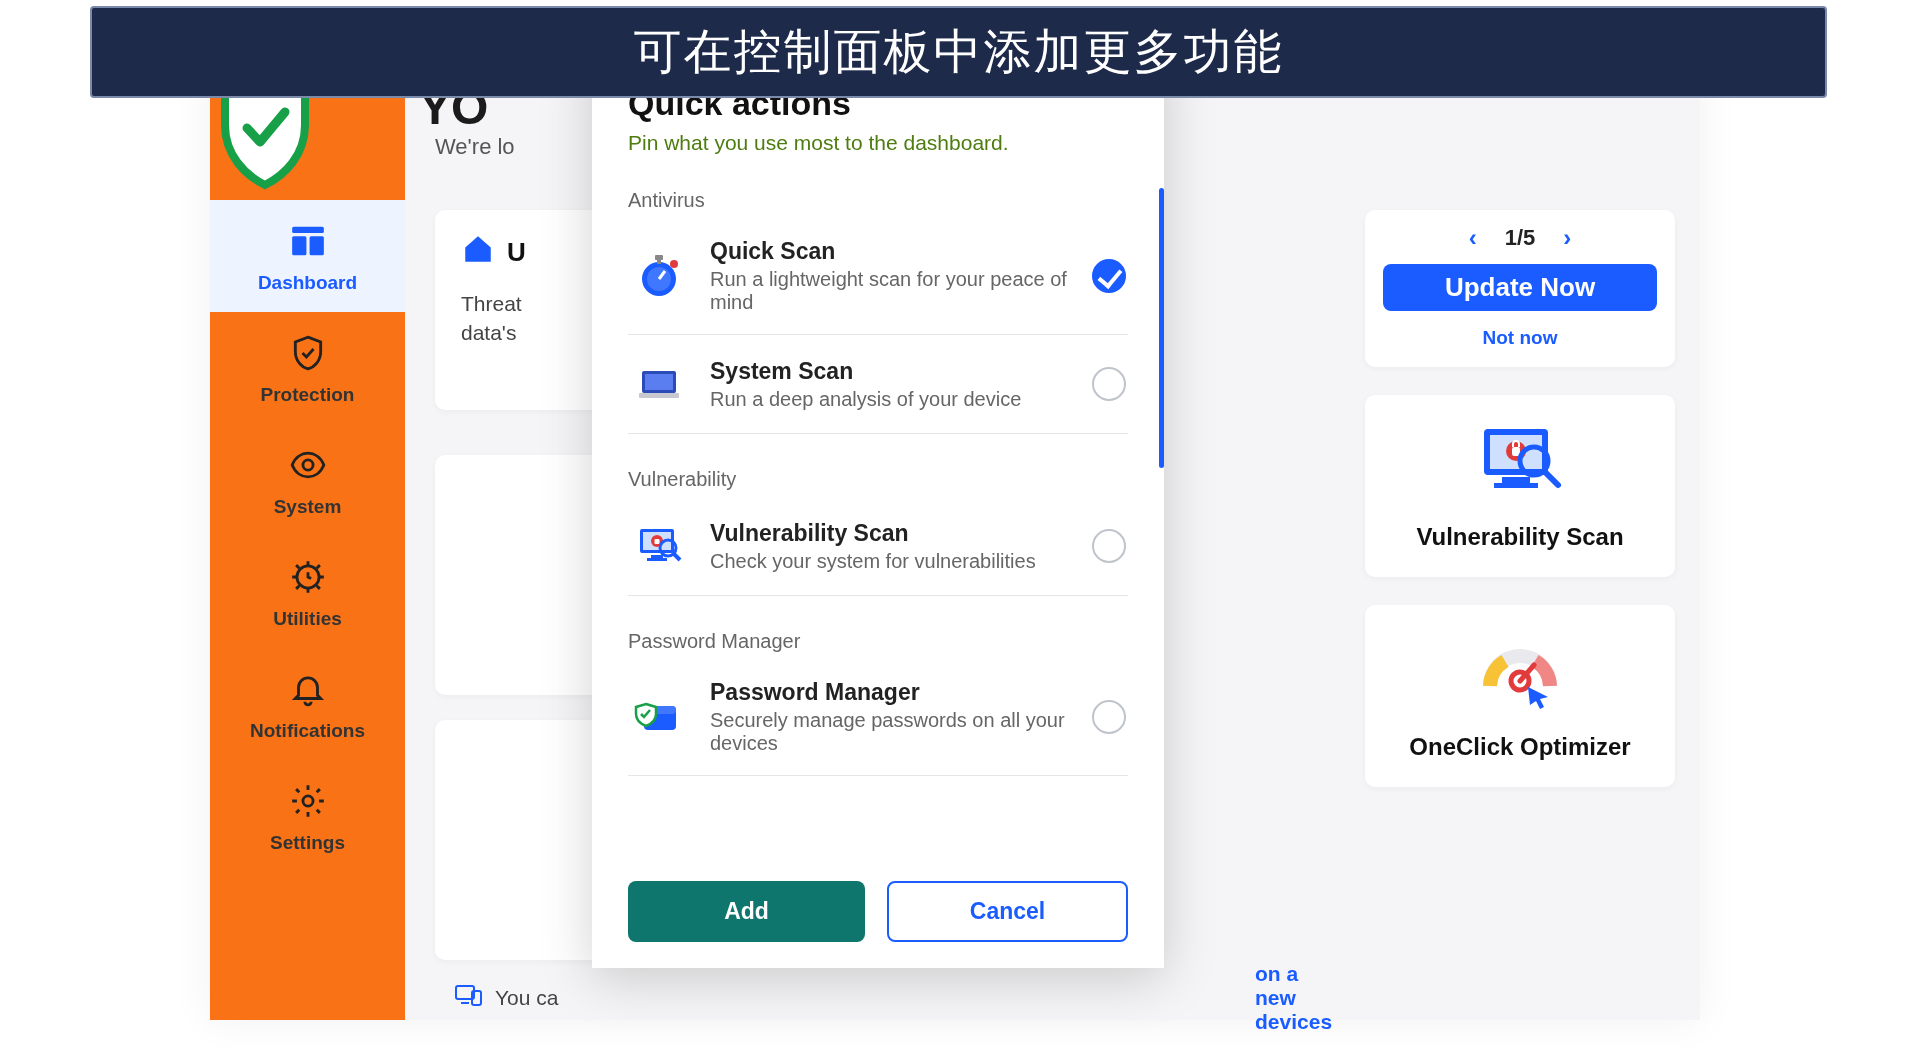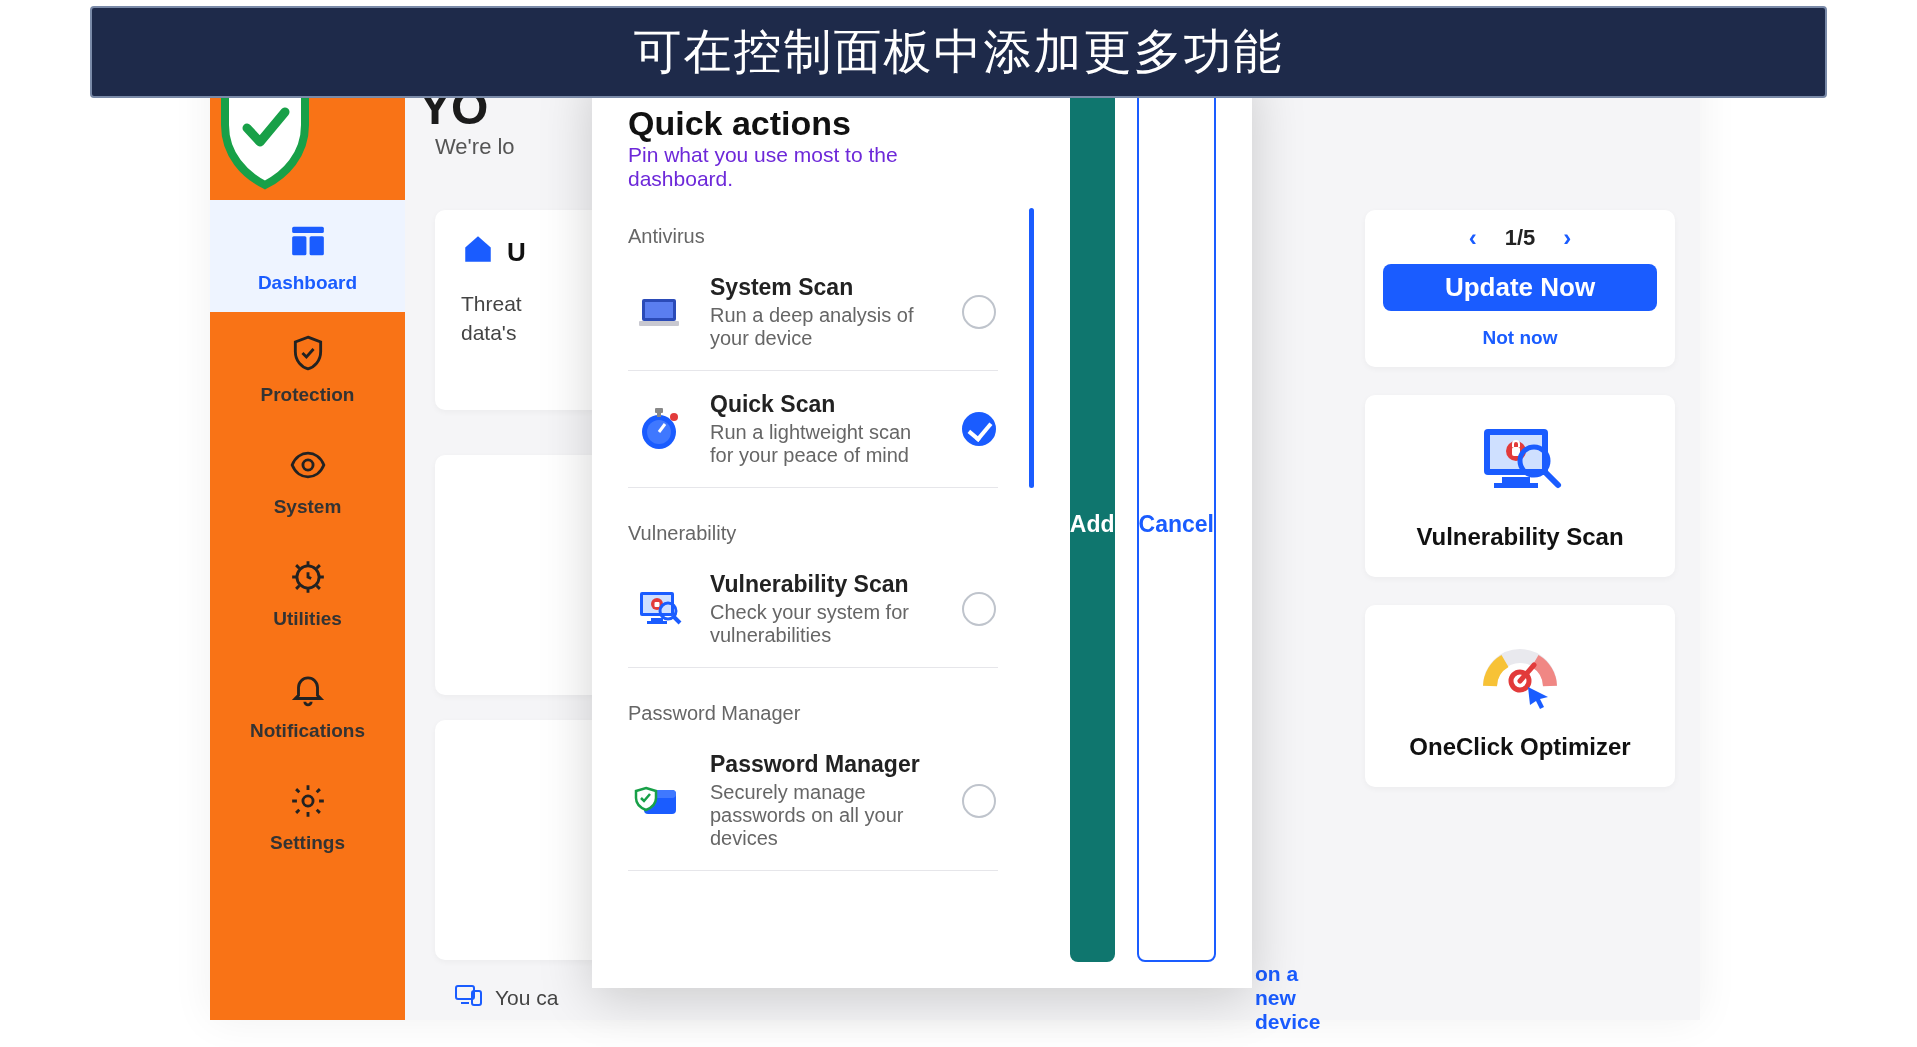--- a/index.html
+++ b/index.html
@@ -137,32 +137,32 @@
   font-size:26px; font-weight:700; padding:8px 0; width:100%; cursor:pointer;
 }
 .btn-link { display:block; text-align:center; margin-top:16px; color:#1a5cff; font-size:19px; font-weight:700; cursor:pointer;}
 .feature-card { background:#fff; border-radius:10px; margin-top:28px; padding:26px 10px; text-align:center; box-shadow:0 2px 6px rgba(0,0,0,0.04);}
 .feature-card .ftitle { font-size:24px; font-weight:800; color:#111; margin-top:18px;}
 .bottom-hint { position:absolute; bottom: 8px; left: 50px; display:flex; align-items:center; gap:12px; color:#444; font-size:21px;}
 .bottom-hint .lnk { color:#1a5cff; font-weight:700;}
 
 .modal {
   position: absolute;
-  top: 68px;
+  top: 48px;
   left: 592px;
-  width: 660px;
+  width: 572px;
   height: 920px;
   background: #fff;
   box-shadow: 0 10px 50px rgba(0,0,0,0.18);
   z-index: 50;
-  display:flex; flex-direction:row;
+  display:flex; flex-direction:column;
 }
 .modal-body { flex:1; padding: 36px 36px 10px 36px; overflow:hidden; position:relative;}
 .modal h2 { font-size:34px; font-weight:800; color:#111; }
-.modal .subt { font-size:21px; color:#6d28d9; margin-top:0; }
+.modal .subt { font-size:21px; color:#4d7c0f; margin-top:8px; }
 .section-label { font-size:20px; color:#666; margin-top:34px; margin-bottom:6px;}
 .qa-row { display:flex; align-items:center; gap:22px; padding:20px 2px; cursor:pointer;}
 .qa-row + .qa-row, .divider { border-top:1px solid #e6e6ea; }
 .qa-icon { width:58px; height:58px; flex-shrink:0; display:flex; align-items:center; justify-content:center;}
 .qa-text { flex:1; }
 .qa-title { font-size:23px; font-weight:800; color:#222;}
 .qa-desc { font-size:20px; color:#666; margin-top:3px;}
 .radio { width:34px; height:34px; border-radius:50%; border:2.5px solid #bfc4cc; flex-shrink:0;}
 .radio.checked { background:#1a5cff; border-color:#1a5cff; position:relative;}
 .radio.checked::after{ content:""; position:absolute; left:9px; top:4px; width:10px; height:18px; border:solid #fff; border-width:0 4px 4px 0; transform:rotate(40deg);}
@@ -321,62 +321,62 @@
     <div class="bottom-hint">
       <span>
         <svg width="28" height="24" viewBox="0 0 28 24" fill="none" stroke="#1a5cff" stroke-width="2">
             <rect x="1" y="3" width="18" height="13" rx="2"></rect>
             <path d="M6 20h8"></path>
             <rect x="17" y="8" width="9" height="14" rx="2"></rect>
           </svg>
       </span>
       <span>You ca</span>
       <span style="flex:1"></span>
-      <span class="lnk" style="position:absolute; left:800px;">on a new device</span>
+      <span class="lnk" style="position:absolute; left:800px;">on a new devices</span>
     </div>
   </div>
 </div>
 
 <div class="modal">
   <div class="modal-body">
     <h2>Quick actions</h2>
     <div class="subt">Pin what you use most to the dashboard.</div>
     <div class="scroll-ind"></div>
 
     <div class="section-label">Antivirus</div>
-    <div class="qa-row">
-      <div class="qa-icon">
-        <svg viewBox="0 0 50 50" width="50" height="50">
-            <rect x="8" y="12" width="34" height="22" rx="2" fill="#2b4bb8"></rect>
-            <rect x="11" y="15" width="28" height="16" fill="#5a7ef0"></rect>
-            <rect x="5" y="34" width="40" height="5" rx="1" fill="#c8c8d0"></rect>
-          </svg>
-      </div>
-      <div class="qa-text">
-        <div class="qa-title">System Scan</div>
-        <div class="qa-desc">Run a deep analysis of your device</div>
-      </div>
-      <div class="radio"></div>
-    </div>
     <div class="qa-row">
       <div class="qa-icon">
         <svg viewBox="0 0 50 50" width="50" height="50">
             <circle cx="25" cy="28" r="17" fill="#1a5cff"></circle>
             <circle cx="25" cy="28" r="12" fill="#3f78ff"></circle>
             <rect x="21" y="4" width="8" height="5" rx="1" fill="#888"></rect>
             <rect x="23" y="9" width="4" height="4" fill="#888"></rect>
             <line x1="25" y1="28" x2="31" y2="20" stroke="#fff" stroke-width="3"></line>
             <circle cx="40" cy="13" r="4" fill="#e23b3b"></circle>
           </svg>
       </div>
       <div class="qa-text">
         <div class="qa-title">Quick Scan</div>
         <div class="qa-desc">Run a lightweight scan for your peace of mind</div>
       </div>
       <div class="radio checked"></div>
+    </div>
+    <div class="qa-row">
+      <div class="qa-icon">
+        <svg viewBox="0 0 50 50" width="50" height="50">
+            <rect x="8" y="12" width="34" height="22" rx="2" fill="#2b4bb8"></rect>
+            <rect x="11" y="15" width="28" height="16" fill="#5a7ef0"></rect>
+            <rect x="5" y="34" width="40" height="5" rx="1" fill="#c8c8d0"></rect>
+          </svg>
+      </div>
+      <div class="qa-text">
+        <div class="qa-title">System Scan</div>
+        <div class="qa-desc">Run a deep analysis of your device</div>
+      </div>
+      <div class="radio"></div>
     </div>
     <div class="divider"></div>
 
     <div class="section-label">Vulnerability</div>
     <div class="qa-row">
       <div class="qa-icon">
         <svg viewBox="0 0 50 50" width="50" height="50">
             <rect x="6" y="8" width="34" height="24" rx="2" fill="#1a5cff"></rect>
             <rect x="9" y="11" width="28" height="18" fill="#cfe0ff"></rect>
             <rect x="17" y="34" width="12" height="3" fill="#1a5cff"></rect>

